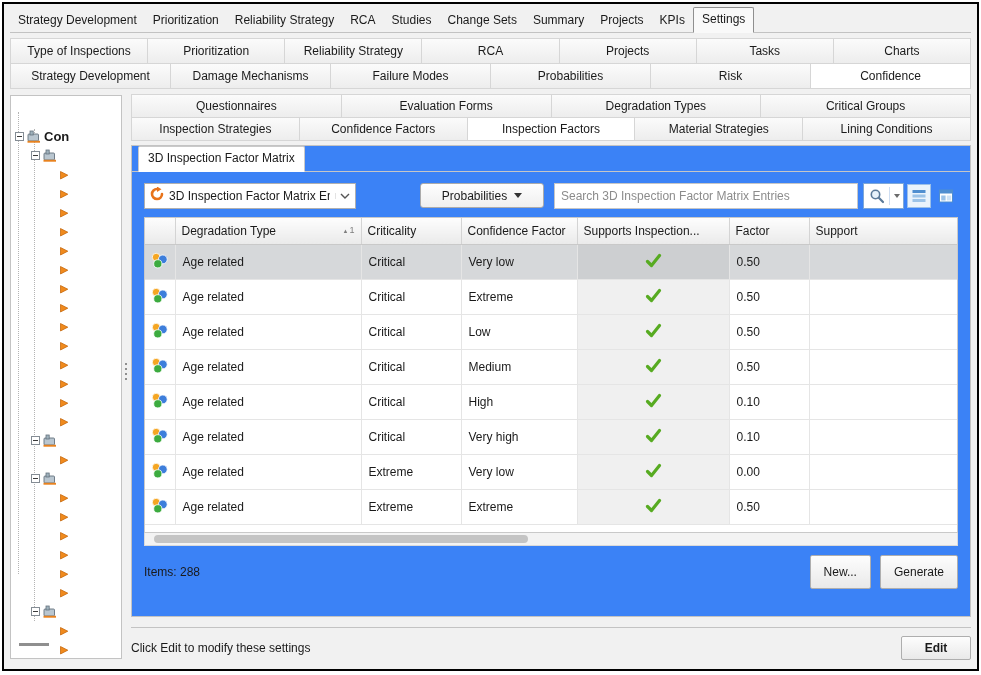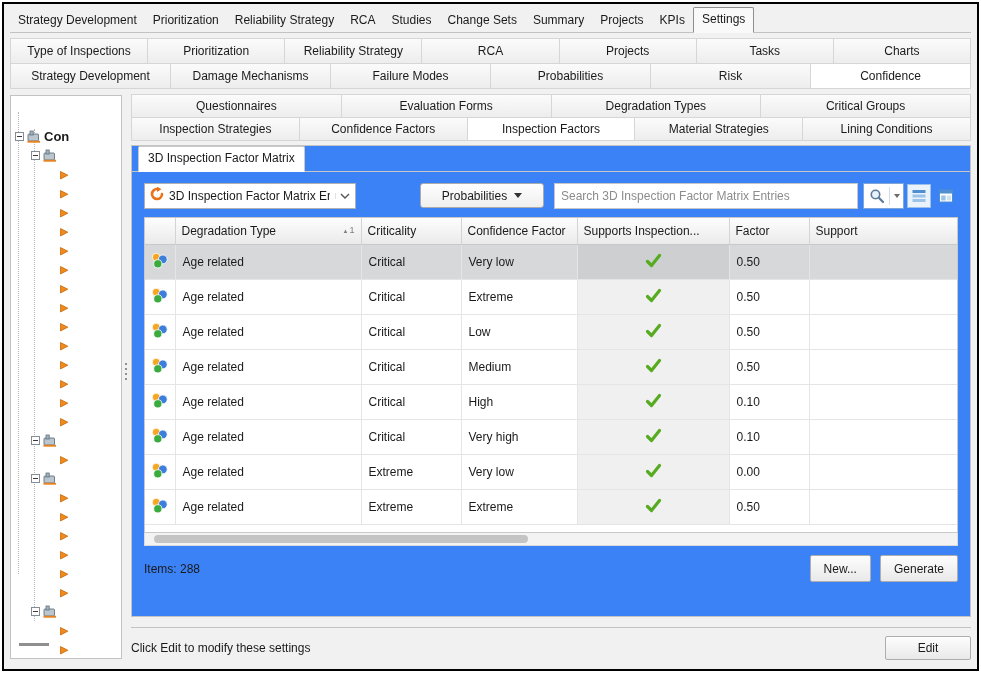--- a/index.html
+++ b/index.html
@@ -83,25 +83,25 @@
   .grid td.supports{background:#f0f0f0;}
   .grid td.cell-icon{padding:0 4px;text-align:center;}
   .grid tr.selected td{background:#d6d8da;}
   .grid tr.selected td.supports{background:#cdcfd1;}
 
   .hscroll{height:13px;background:#f3f3f3;border:1px solid #dadada;border-top:none;position:relative;flex:none;}
   .hthumb{position:absolute;left:9px;top:2px;height:8px;width:46%;background:#c4c4c4;border-radius:4px;}
 
   .grid-footer{display:flex;align-items:center;margin-top:9px;flex:none;}
   .grid-footer .spacer{flex:1;}
-  .btn{height:27px;padding:0 13px;border:1px solid #aeaeae;border-radius:2px;background:linear-gradient(#fdfdfd,#e9e9e9);font:inherit;color:#1a1a1a;cursor:default;}
+  .btn{height:34px;padding:0 13px;border:1px solid #aeaeae;border-radius:2px;background:linear-gradient(#fdfdfd,#e9e9e9);font:inherit;color:#1a1a1a;cursor:default;}
   .grid-footer .btn{margin-left:9px;}
 
   .bottom-bar{flex:none;height:40px;border-top:1px solid #c3c3c3;margin-top:10px;display:flex;align-items:center;}
-  .edit-btn{margin-left:auto;width:86px;height:24px;}
+  .edit-btn{margin-left:auto;width:70px;height:24px;font-weight:bold;}
 </style>
 </head>
 <body>
 
 <div class="window">
 
   <div class="top-tabs">
       <div class="top-tab">Strategy Development</div>
       <div class="top-tab">Prioritization</div>
       <div class="top-tab">Reliability Strategy</div>

